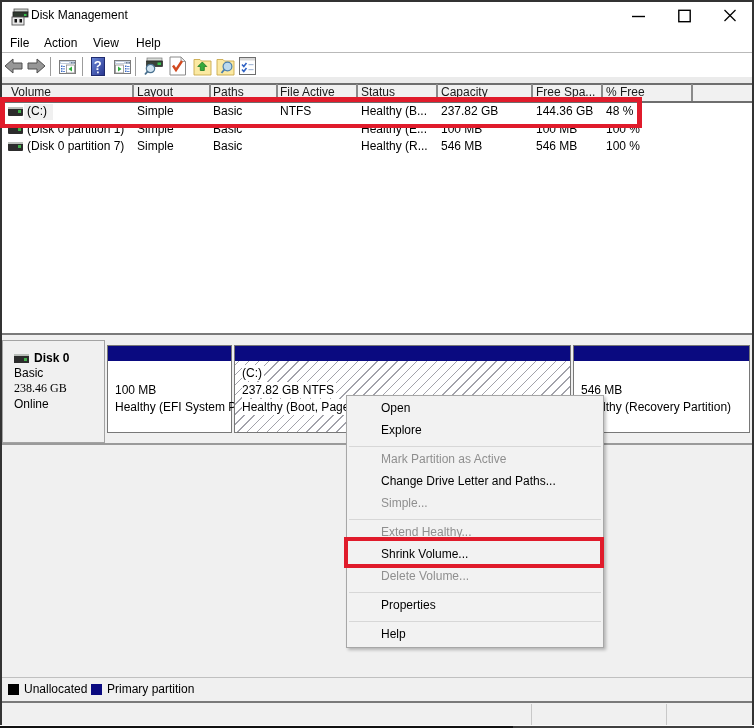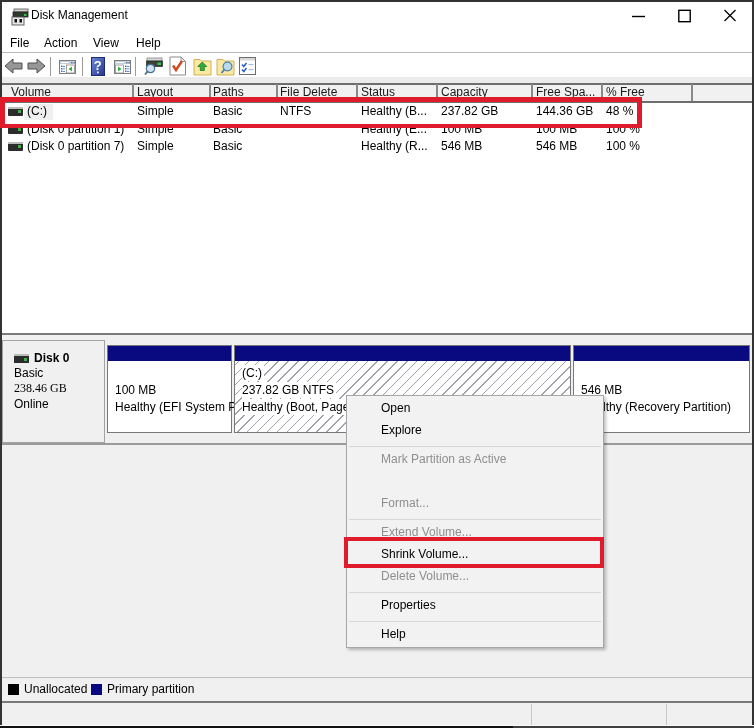--- a/index.html
+++ b/index.html
@@ -172,21 +172,21 @@
       <rect x="9.5" y="7" width="5" height="1.2" fill="#a9bcd9"></rect>
       <rect x="9.5" y="12" width="5" height="1.2" fill="#a9bcd9"></rect>
     </svg>
   </div>
   <div id="tbstrip"></div>
   <div id="hdrline1"></div>
   <div id="header">
     <span class="h" style="left:9px">Volume</span>
     <span class="h" style="left:135px">Layout</span>
     <span class="h" style="left:211px">Paths</span>
-    <span class="h" style="left:278px">File Delete</span>
+    <span class="h" style="left:278px">File Active</span>
     <span class="h" style="left:359px">Status</span>
     <span class="h" style="left:439px">Capacity</span>
     <span class="h" style="left:534px">Free Spa...</span>
     <span class="h" style="left:604px">% Free</span>
   </div>
   <div id="hdrline2"></div>
   <div class="colsep" style="left:132px"></div>
   <div class="colsep" style="left:209px"></div>
   <div class="colsep" style="left:276px"></div>
   <div class="colsep" style="left:356px"></div>
@@ -249,23 +249,24 @@
       <div class="pbar"></div>
       <div class="ptxt" style="top:36px">546 MB<br>Healthy (Recovery Partition)</div>
     </div>
     <div id="bandline"></div>
   </div>
   <div id="menu">
     <div class="mi" style="top:5px">Open</div>
     <div class="mi" style="top:27px">Explore</div>
     <div class="msep" style="top:50px"></div>
     <div class="mi dis" style="top:56px">Mark Partition as Active</div>
-    <div class="mi dis" style="top:100px">Format...</div>
+    <div class="mi" style="top:78px">Change Drive Letter and Paths...</div>
+    <div class="mi dis" style="top:100px">Simple...</div>
     <div class="msep" style="top:123px"></div>
-    <div class="mi dis" style="top:129px">Extend Volume...</div>
+    <div class="mi dis" style="top:129px">Extend Healthy...</div>
     <div class="mi" style="top:151px">Shrink Volume...</div>
     <div class="mi dis" style="top:173px">Delete Volume...</div>
     <div class="msep" style="top:196px"></div>
     <div class="mi" style="top:202px">Properties</div>
     <div class="msep" style="top:225px"></div>
     <div class="mi" style="top:231px">Help</div>
   </div>
   <div class="redbox" style="left:344px;top:537px;width:260px;height:31px"></div>
   <div id="legline1"></div>
   <div id="legend">

